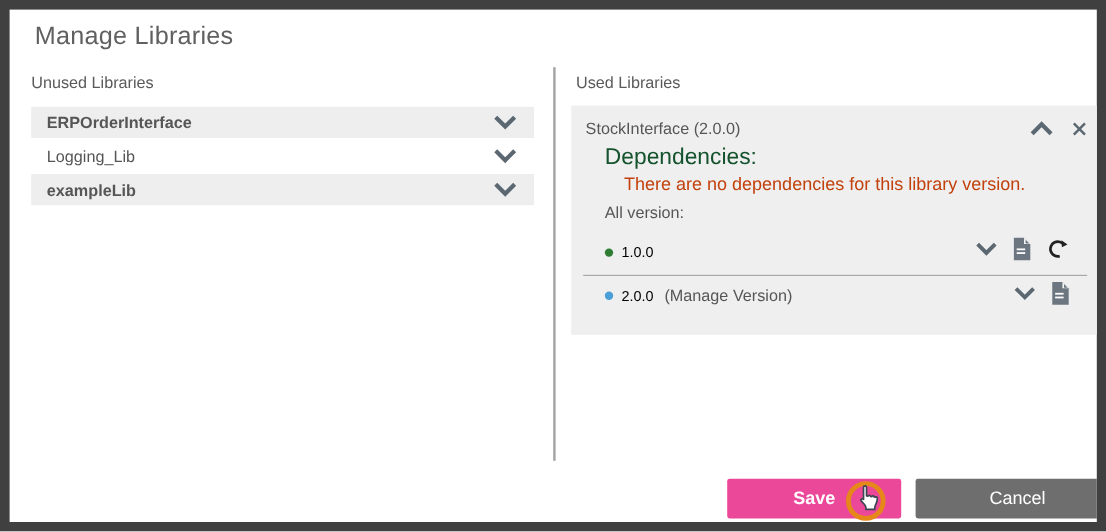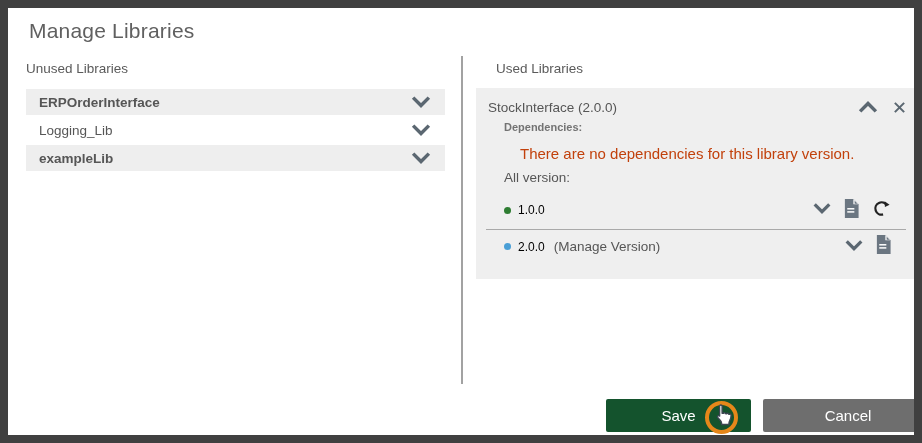--- a/index.html
+++ b/index.html
@@ -3,54 +3,54 @@
 <meta charset="utf-8">
 <style>
   * { margin:0; padding:0; box-sizing:border-box; }
   html,body { width:922px; height:443px; background:#fff; font-family:"Liberation Sans", sans-serif; }
   #stage { position:relative; width:922px; height:443px; background:#fff; border:8px solid #404040; overflow:hidden; }
 
   .title { position:absolute; left:21px; top:11px; font-size:21px; color:#606060; font-weight:500; letter-spacing:.2px; }
 
   .panel-label { position:absolute; font-size:13.5px; color:#5a5a5a; }
   #unused-label { left:18px; top:53px; }
-  #used-label   { left:488px; top:53px; }
+  #used-label   { left:472px; top:53px; }
 
   
   .lib-row { position:absolute; left:18px; width:419px; height:26px; display:flex; align-items:center; }
   .lib-row .name { font-size:13.5px; color:#565656; padding-left:13px; flex:1; }
   .lib-row .chev { margin-right:13px; display:flex; align-items:center; }
   .row-gray { background:#eeeeee;font-weight:bold; }
   .row-white { background:#ffffff; }
 
   .vdivider { position:absolute; left:453px; top:48px; width:2px; height:328px; background:#a2a2a2; }
 
   
   #used-card { position:absolute; left:468px; top:80px; width:440px; height:191px; background:#efefef; }
   #card-header { position:absolute; left:12px; top:8px; right:10px; height:22px; display:flex; align-items:center; }
   #card-header .card-title { font-size:13.5px; color:#565656; flex:1; }
   .hdr-icon { display:flex; align-items:center; cursor:pointer; }
   #collapse-btn { margin-right:14px; }
-  .dep-label  { position:absolute; left:28px; top:33px; font-size:11px; color:#737373;font-weight:bold; }
+  .dep-label  { position:absolute; left:28px; top:33px; font-size:19px; color:#14532d; }
   .dep-text   { position:absolute; left:44px; top:57px; font-size:15px; color:#c2410c; }
   .ver-label  { position:absolute; left:28px; top:82px; font-size:13.5px; color:#565656; }
 
   .ver-row { position:absolute; left:28px; right:24px; height:32px; display:flex; align-items:center; }
   #ver-row-0 { top:106px; }
   #ver-row-1 { top:143px; height:31px; }
   .dot { width:7px; height:7px; border-radius:50%; margin-right:7px; flex:none; }
   .ver-text { font-size:12px; color:#000000;text-align:right; }
   .ver-note { font-size:13.5px; color:#565656; margin-left:9px; }
   .ver-spacer { flex:1; }
   .ver-icons { display:flex; align-items:center; gap:11px; }
   .card-divider { position:absolute; left:10px; top:141px; width:420px; height:1px; background:#a9a9a9; }
 
   
   .btn { position:absolute; top:391px; height:33px; border:none; border-radius:2px; color:#fff; font-size:15px; font-family:"Liberation Sans",sans-serif; cursor:pointer; }
-  #save-btn { left:598px; width:145px; background:#14532d; }
+  #save-btn { left:598px; width:145px; background:#ec4899;font-weight:bold; }
   #cancel-btn { left:755px; width:170px; background:#6e6e6e; }
 
   
   #cursor-ring { position:absolute; left:697px; top:393px; width:33px; height:33px; border:4px solid #e6871a; border-radius:50%; pointer-events:none; }
   #hand-cursor { position:absolute; left:702px; top:394px; pointer-events:none; }
 </style>
 </head>
 <body>
 
 <div id="stage">

